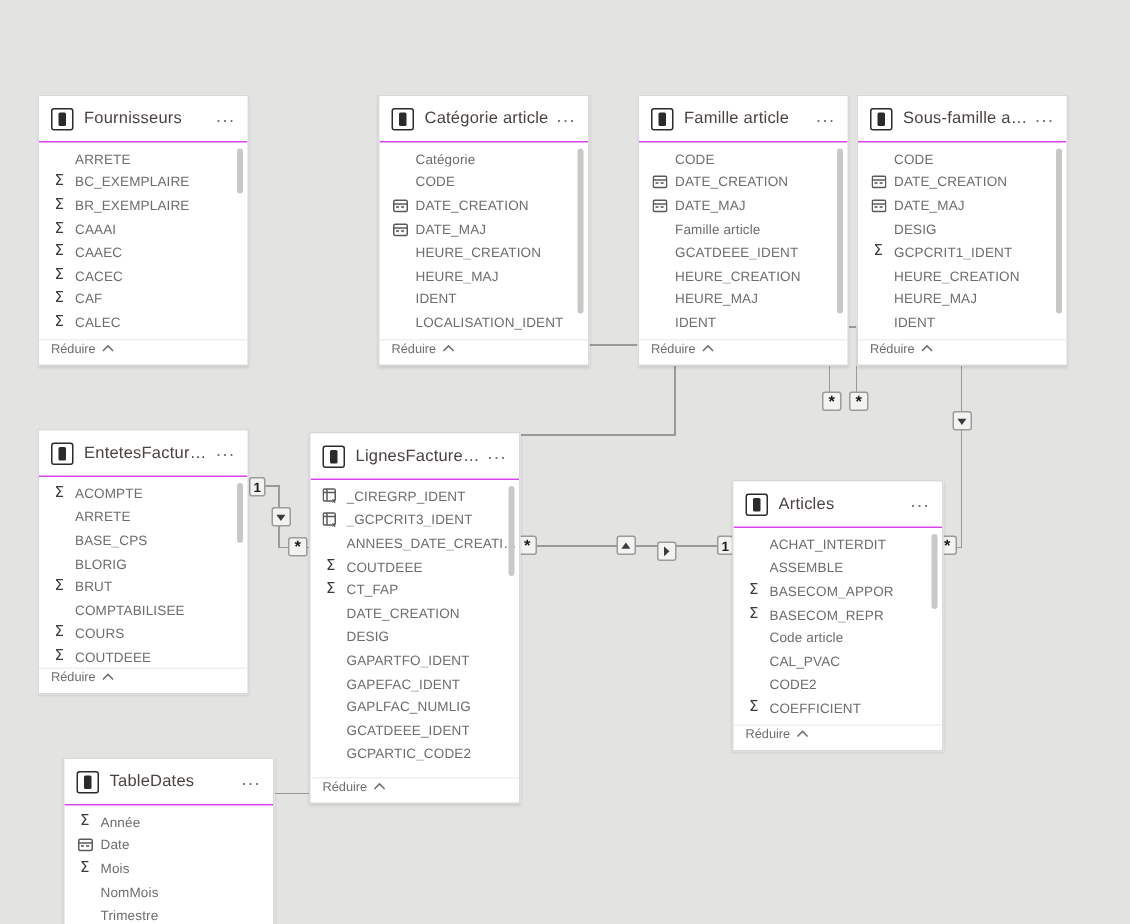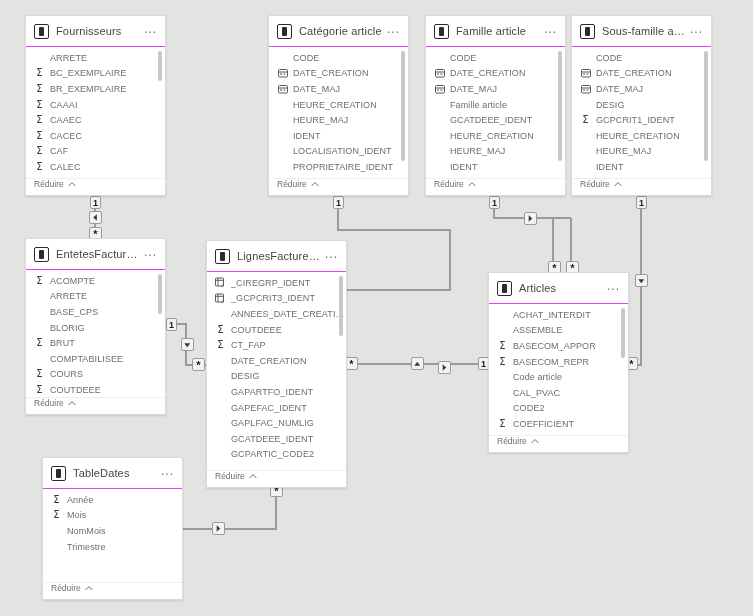--- a/index.html
+++ b/index.html
@@ -45,20 +45,21 @@
   
   .tbl {
     position: absolute;
     background: #ffffff;
     border: 1px solid #d9d9d7;
     box-shadow: 0 1px 2px rgba(0,0,0,0.12);
     display: flex;
     flex-direction: column;
     overflow: hidden;
     z-index: 10;
+    margin-top: 48px;
   }
   .tbl-head {
     display: flex;
     align-items: center;
     height: 30px;
     padding: 0 7px 0 8px;
     background: #fff;
     flex: 0 0 auto;
   }
   .tbl-ico {
@@ -266,29 +267,33 @@
           </div>
           <div class="scroll" style="top: 4px; height: 30px;"></div>
         </div>
         <div class="tbl-foot">
           <span>Réduire</span>
           <span class="cv"><svg width="8" height="6" viewBox="0 0 8 6">
               <path d="M0.6,5 L4,1.6 L7.4,5" fill="none" stroke="#6d6d6d" stroke-width="1"></path>
             </svg></span>
         </div>
       </div>
-      <div class="tbl" style="left: 268px; top: 15px; width: 141px; height: 181px;">
+      <div class="tbl" style="left: 252px; top: 15px; width: 141px; height: 181px;">
         <div class="tbl-head">
           <span class="tbl-ico">
             <i></i>
           </span>
           <span class="tbl-title">Catégorie article</span>
           <span class="tbl-more">...</span>
         </div>
         <div class="tbl-body">
+          <div class="fld">
+            <span class="g"></span>
+            <span class="nm">Catégorie</span>
+          </div>
           <div class="fld">
             <span class="g"></span>
             <span class="nm">CODE</span>
           </div>
           <div class="fld">
             <span class="g">
               <svg width="10" height="10" viewBox="0 0 10 10">
                 <rect x="0.5" y="1.5" width="9" height="7.5" rx="1" fill="none" stroke="#5a5a5a" stroke-width="1"></rect>
                 <line x1="0.5" y1="4" x2="9.5" y2="4" stroke="#5a5a5a" stroke-width="1"></line>
                 <rect x="2" y="5.3" width="2" height="1.4" fill="#7a7a7a"></rect>
@@ -660,20 +665,31 @@
           </span>
           <span class="tbl-title">TableDates</span>
           <span class="tbl-more">...</span>
         </div>
         <div class="tbl-body">
           <div class="fld">
             <span class="g sigma">Σ</span>
             <span class="nm">Année</span>
           </div>
           <div class="fld">
+            <span class="g">
+              <svg width="10" height="10" viewBox="0 0 10 10">
+                <rect x="0.5" y="1.5" width="9" height="7.5" rx="1" fill="none" stroke="#5a5a5a" stroke-width="1"></rect>
+                <line x1="0.5" y1="4" x2="9.5" y2="4" stroke="#5a5a5a" stroke-width="1"></line>
+                <rect x="2" y="5.3" width="2" height="1.4" fill="#7a7a7a"></rect>
+                <rect x="5.4" y="5.3" width="2" height="1.4" fill="#7a7a7a"></rect>
+              </svg>
+            </span>
+            <span class="nm">Date</span>
+          </div>
+          <div class="fld">
             <span class="g sigma">Σ</span>
             <span class="nm">Mois</span>
           </div>
           <div class="fld">
             <span class="g"></span>
             <span class="nm">NomMois</span>
           </div>
           <div class="fld">
             <span class="g"></span>
             <span class="nm">Trimestre</span>

